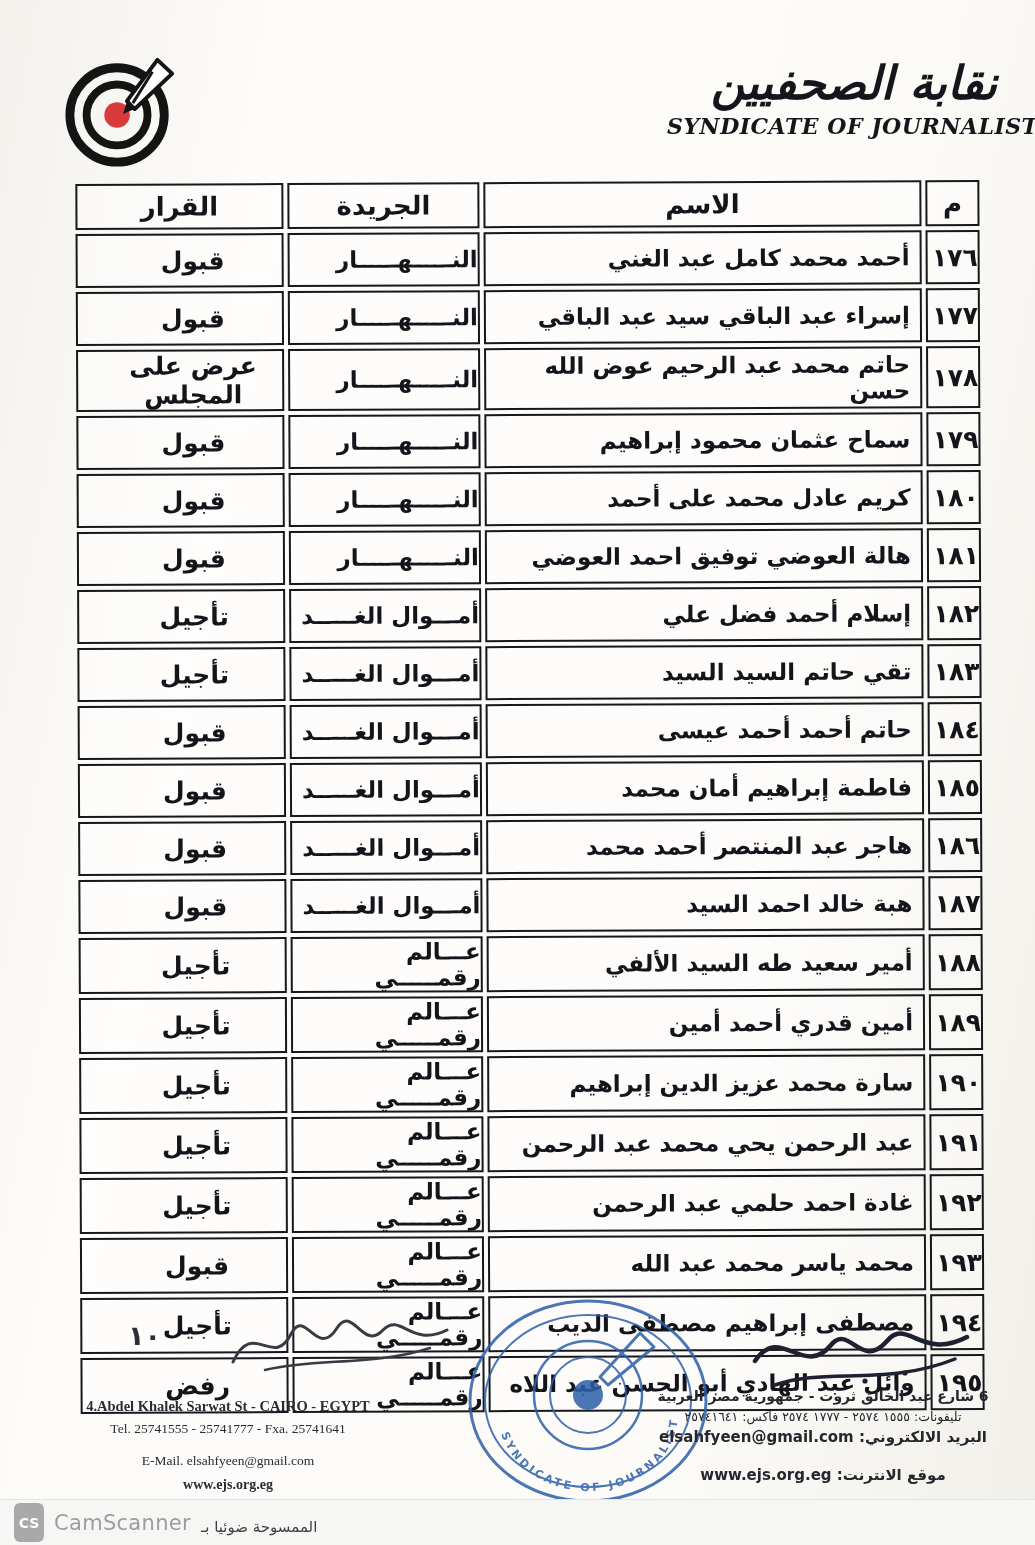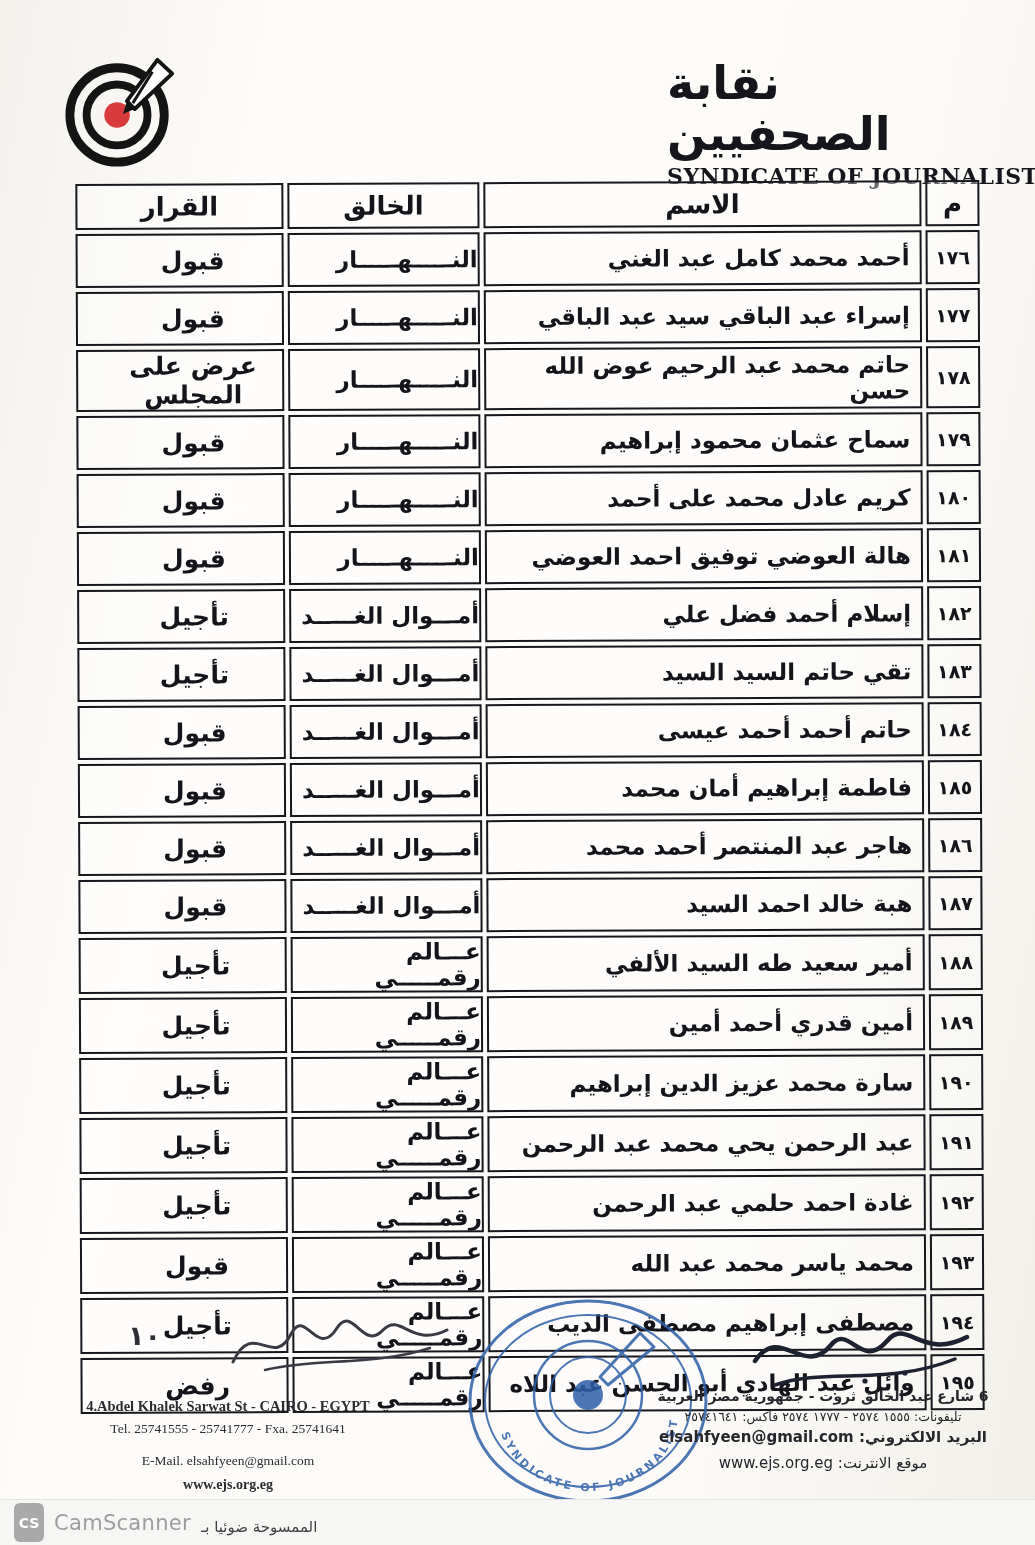--- a/index.html
+++ b/index.html
@@ -5,63 +5,63 @@
   * { margin:0; padding:0; box-sizing:border-box; }
   html,body { background:#8a8a8a; }
   body { font-family:"DejaVu Sans", sans-serif; }
   .page {
     position:relative; width:1035px; height:1545px; margin:0 auto;
     background:linear-gradient(100deg,#f3f1ec 0%,#fdfcfa 22%,#fcfbf8 70%,#f1efe9 100%);
     overflow:hidden; color:#15151c;
   }
   
   .logo { position:absolute; left:62px; top:52px; width:118px; height:118px; }
-  .brand { position:absolute; right:38px; top:58px; width:330px; text-align:left; }
+  .brand { position:absolute; right:38px; top:58px; width:330px; text-align:right;font-style:italic; }
   .brand-ar { font-size:46px; font-weight:bold; direction:rtl; letter-spacing:1px;
               font-family:"DejaVu Sans", sans-serif; line-height:1.1; }
   .brand-en { font-family:"DejaVu Serif", serif; font-weight:bold; font-size:22px;
               letter-spacing:.5px; margin-top:4px; white-space:nowrap; }
   
   .doc-table {
     position:absolute; left:74px; top:178px; width:912px;
     border-collapse:separate; border-spacing:4px; direction:rtl;
     transform:rotate(-0.25deg);
   }
   .doc-table th, .doc-table td {
     border:2.5px solid #17171d; font-weight:bold; color:#14141a;
     background:rgba(255,255,255,0.35);
   }
   .doc-table th { height:46px; font-size:26px; text-align:center; }
   .doc-table td { height:54px; }
   .col-num { width:54px; }
   .col-name { width:438px; }
   .col-paper { width:192px; }
   .col-dec { width:208px; }
-  .c-num { font-size:19px; text-align:center; }
+  .c-num { font-size:25px; }
   .c-name { font-size:23px; text-align:right; padding-right:10px; }
   .c-paper { font-size:23px; text-align:right; }
   .c-decision { font-size:25px; text-align:center;padding-left:26px; }
   
   .page-number { position:absolute; left:128px; top:1320px; font-size:27px; color:#2e2e36; font-weight:bold; }
   .signature-1 { position:absolute; left:225px; top:1300px; }
   .signature-2 { position:absolute; left:745px; top:1315px; }
   .stamp { position:absolute; left:462px; top:1295px; opacity:.85; }
   
   .footer-en { position:absolute; left:58px; top:1398px; width:340px; text-align:center;
                font-family:"Liberation Serif", serif; color:#2b2b31; }
   .footer-en .f-line1 { font-size:14.5px; font-weight:bold; }
   .footer-en .f-line2 { font-size:13.5px; margin-top:6px; }
   .footer-en .f-line3 { font-size:13.5px; margin-top:16px; }
   .footer-en .f-line4 { font-size:14px; font-weight:bold; margin-top:8px; }
   .footer-ar { position:absolute; right:26px; top:1388px; width:372px; direction:rtl;
                text-align:center; color:#26262c; }
   .footer-ar .f-line1 { font-size:14px; font-weight:bold; }
   .footer-ar .f-line2 { font-size:12.5px; margin-top:5px;text-align:center; }
   .footer-ar .f-line3 { font-size:15px; font-weight:bold; margin-top:4px; }
-  .footer-ar .f-line4 { font-size:15px; font-weight:normal; margin-top:8px; }
+  .footer-ar .f-line4 { font-size:15px; font-weight:bold; margin-top:20px; }
   
   .scanbar {
     position:absolute; left:0; bottom:0; width:100%; height:46px;
     background:#f6f6f4; border-top:1px solid #e3e3e0;
     display:flex; align-items:center; padding-left:14px; gap:10px;
   }
   .cs-logo {
     width:30px; height:39px; background:#a9a9a9; border-radius:6px;
     color:#fff; font-weight:bold; font-size:14px;
     display:flex; align-items:center; justify-content:center;
@@ -92,21 +92,21 @@
     <colgroup>
       <col class="col-num">
         <col class="col-name">
         <col class="col-paper">
         <col class="col-dec">
     </colgroup>
     <thead>
       <tr>
         <th>م</th>
         <th>الاسم</th>
-        <th>الخالق</th>
+        <th>الجريدة</th>
         <th>القرار</th>
       </tr>
     </thead>
     <tbody>
         <tr>
           <td class="c-num">١٧٦</td>
           <td class="c-name">أحمد محمد كامل عبد الغني</td>
           <td class="c-paper">النـــــهـــــار</td>
           <td class="c-decision">قبول</td>
         </tr>

